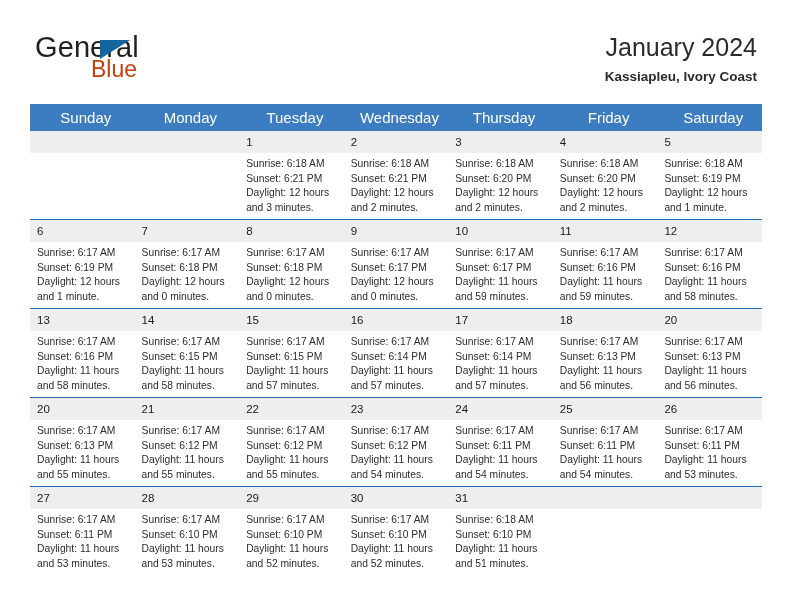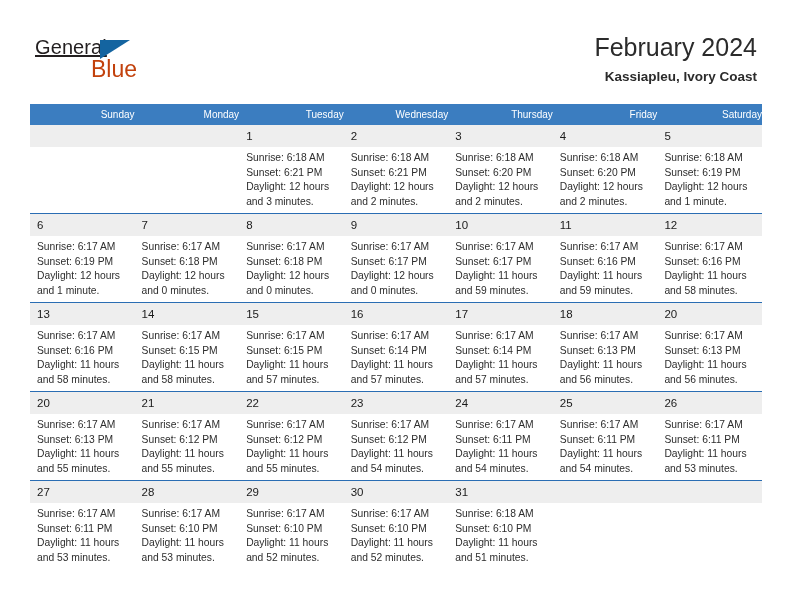--- a/index.html
+++ b/index.html
@@ -34,26 +34,25 @@
     position: absolute;
     left: 35px;
     top: 36px;
     width: 230px;
     height: 50px;
   }
   .brand-general {
     position: absolute;
     left: 0;
     top: 0;
-    font-size: 20px;
+    font-size: 29px;
     line-height: 23px;
     color: #231f20;
     letter-spacing: 0.1px;
     font-family: "Liberation Sans", sans-serif;
-    text-decoration: underline;
   }
   .brand-triangle {
     position: absolute;
     left: 65px;
     top: 4px;
     width: 0;
     height: 0;
     border-left: 30px solid #1464a0;
     border-bottom: 19px solid transparent;
   }
@@ -95,23 +94,23 @@
     position: absolute;
     left: 30px;
     top: 104px;
     width: 732px;
     border-collapse: collapse;
     table-layout: fixed;
   }
   .calendar th {
     background: #3b7dc0;
     color: #ffffff;
-    font-size: 10px;
+    font-size: 15px;
     font-weight: normal;
-    text-align: right;
+    text-align: center;
     padding: 5px 0 5px 7px;
     height: 11px;
     font-family: "Liberation Sans", sans-serif;
   }
   .calendar td {
     width: 104.57px;
     height: 88px;
     vertical-align: top;
     padding: 0;
     border-top: 1.4px solid #2a6db3;
@@ -150,21 +149,21 @@
 
   <div class="header">
 
     <div class="brand">
       <span class="brand-general">General</span>
       <span class="brand-triangle"></span>
       <span class="brand-blue">Blue</span>
     </div>
 
     <div class="title-block">
-      <h1 class="cal-title">February 2024</h1>
+      <h1 class="cal-title">January 2024</h1>
       <p class="cal-subtitle">Kassiapleu, Ivory Coast</p>
     </div>
 
   </div>
 
   <table class="calendar">
     <thead>
       <tr>
         <th>Sunday</th>
         <th>Monday</th>

